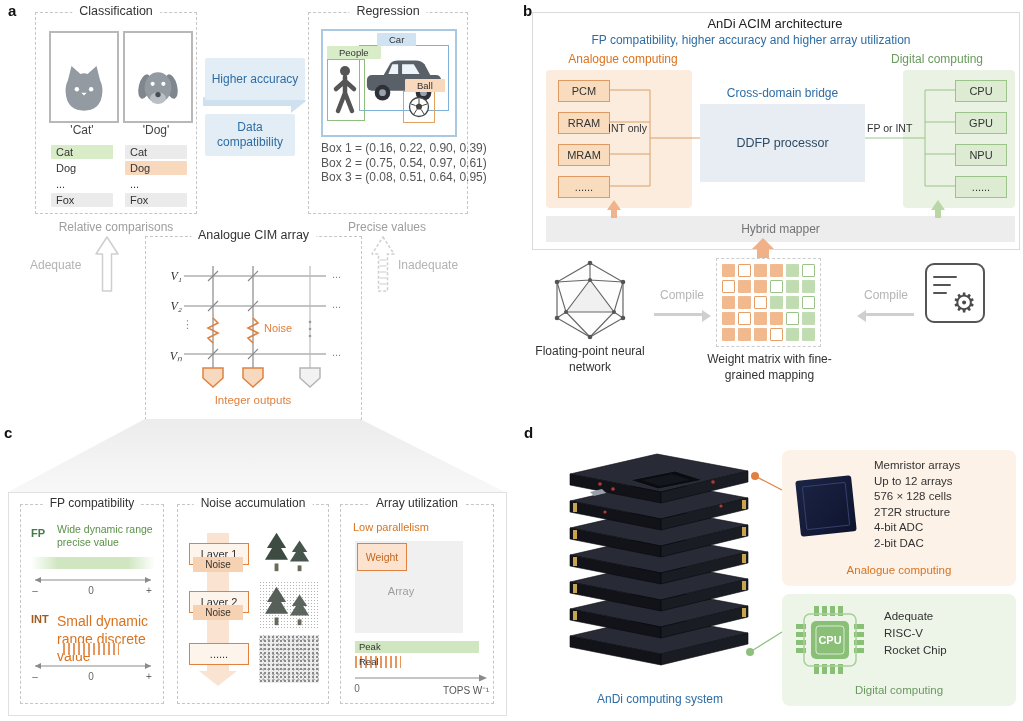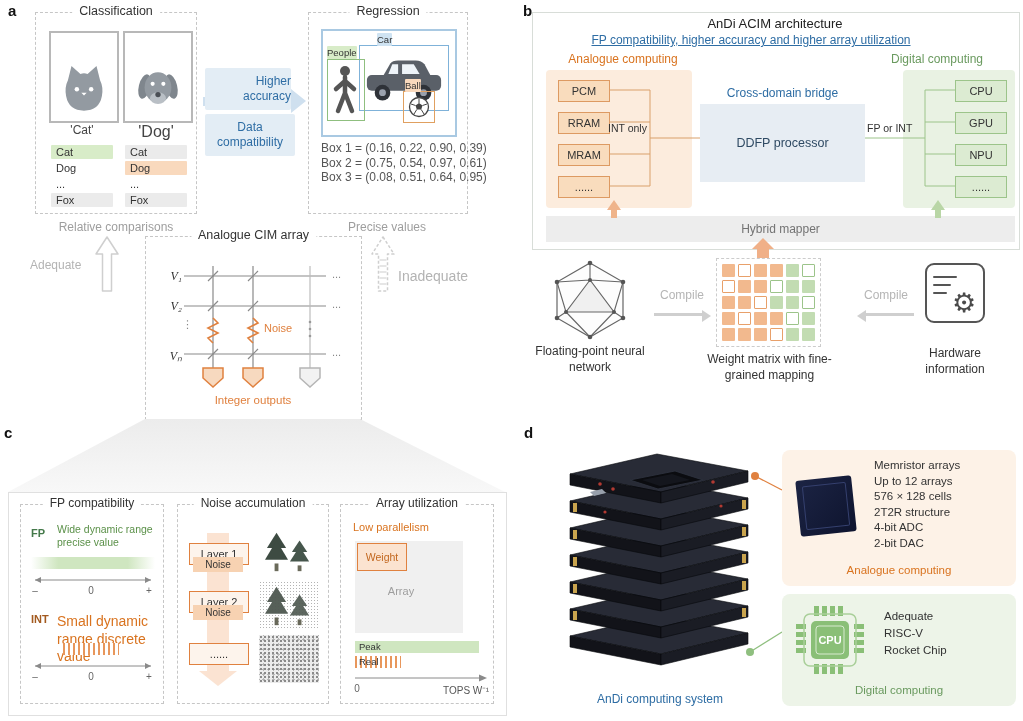--- a/index.html
+++ b/index.html
@@ -10,21 +10,21 @@
   .dashed{border:1px dashed #c6c6c6;background:#fff;}
   .box-title{position:absolute;top:-9px;left:50%;transform:translateX(-50%);
              background:#fff;padding:0 7px;font-size:12.5px;color:#333;white-space:nowrap;}
   .center{text-align:center;}
   .gray-label{color:#9e9e9e;font-size:12px;text-align:center;}
   .pic-frame{border:2px solid #b8b8b8;background:#fff;display:flex;align-items:flex-end;justify-content:center;}
   .wrow{font-size:11px;line-height:14px;padding-left:5px;margin-bottom:2px;border-radius:1px;}
   .bg-green{background:#d8ecc8;} .bg-gray{background:#ebebeb;} .bg-orange{background:#f9d9bd;}
   .blue-chip{background:#e3edf5;color:#2e6da4;font-size:12px;display:flex;align-items:center;
              justify-content:center;text-align:center;line-height:1.25;border-radius:2px;}
-  .tag{font-size:9.5px;padding:0 0;line-height:13px;border-radius:1px;color:#333;display:inline-block;}
+  .tag{font-size:9.5px;padding:0 12px;line-height:13px;border-radius:1px;color:#333;display:inline-block;}
   .tag-blue{background:#cfe3f2;} .tag-green{background:#d8ecc8;} .tag-orange{background:#f9d9bd;}
   .scene{border:2px solid #a9c9e2;background:#fff;}
   .bbox{position:absolute;}
   .coords{font-size:12px;color:#555;line-height:14.5px;white-space:nowrap;}
   .o-item{width:50px;height:20px;background:#f9dcbd;border:1px solid #dd9a62;font-size:11px;
           display:flex;align-items:center;justify-content:center;color:#333;}
   .g-item{width:50px;height:20px;background:#dcebd2;border:1px solid #9cc48a;font-size:11px;
           display:flex;align-items:center;justify-content:center;color:#333;}
   .layer-box{border:1.5px solid #e0813f;background:#fdf4ec;font-size:11px;
              display:flex;align-items:center;justify-content:center;color:#333;margin-top:12px;}
@@ -73,38 +73,38 @@
         <ellipse cx="13" cy="27" rx="6.5" ry="14" fill="#7f868d" transform="rotate(14 13 27)"></ellipse>
         <ellipse cx="43" cy="27" rx="6.5" ry="14" fill="#7f868d" transform="rotate(-14 43 27)"></ellipse>
         <ellipse cx="28" cy="28" rx="15" ry="17" fill="#939aa1"></ellipse>
         <ellipse cx="28" cy="40" rx="9" ry="6.5" fill="#b9bfc5"></ellipse>
         <circle cx="28" cy="36" r="3" fill="#4a4f55"></circle>
         <circle cx="22" cy="24" r="2.3" fill="#fff"></circle>
           <circle cx="34" cy="24" r="2.3" fill="#fff"></circle>
       </svg>
     </div>
     <div class="abs center" style="left:13px;top:110px;width:66px;font-size:12px;color:#444;">'Cat'</div>
-    <div class="abs center" style="left:87px;top:110px;width:66px;font-size:16px;color:#444;">'Dog'</div>
+    <div class="abs center" style="left:87px;top:110px;width:66px;font-size:12px;color:#444;">'Dog'</div>
     <div class="abs" style="left:15px;top:132px;width:62px;">
       <div class="wrow bg-green">Cat</div>
       <div class="wrow">Dog</div>
       <div class="wrow">...</div>
       <div class="wrow bg-gray">Fox</div>
     </div>
     <div class="abs" style="left:89px;top:132px;width:62px;">
       <div class="wrow bg-gray">Cat</div>
       <div class="wrow bg-orange">Dog</div>
       <div class="wrow">...</div>
       <div class="wrow bg-gray">Fox</div>
     </div>
   </div>
 
   <div class="abs" style="left:203px;top:97px;width:88px;height:9px;background:#cfe0ef;"></div>
   <div class="abs" style="left:291px;top:89px;width:0;height:0;border-left:15px solid #cfe0ef;border-top:12px solid transparent;border-bottom:12px solid transparent;"></div>
-  <div class="abs blue-chip" style="left:205px;top:68px;width:86px;height:42px;text-align:right;">Higher accuracy</div>
+  <div class="abs blue-chip" style="left:205px;top:58px;width:100px;height:42px;">Higher accuracy</div>
   <div class="abs blue-chip" style="left:205px;top:114px;width:90px;height:42px;">Data compatibility</div>
 
   <div class="abs dashed" style="left:308px;top:12px;width:158px;height:200px;">
     <span class="box-title">Regression</span>
     <div class="abs scene" style="left:12px;top:16px;width:132px;height:104px;">
       <div class="bbox" style="left:36px;top:14px;width:88px;height:64px;border:1.5px solid #7fb2d9;"></div>
       <span class="tag tag-blue abs" style="left:54px;top:2px;">Car</span>
       <svg class="abs" style="left:40px;top:22px;" width="82" height="52" viewBox="0 0 84 52">
         <path d="M20,24 L28,10 Q30,7 36,7 L54,7 Q60,7 63,11 L70,24 Z" fill="#5a6068"></path>
         <rect x="4" y="22" width="76" height="16" rx="5" fill="#5a6068"></rect>
@@ -136,21 +136,21 @@
     </div>
   </div>
 
   <div class="abs gray-label" style="left:32px;top:220px;width:168px;">Relative comparisons</div>
   <div class="abs gray-label" style="left:312px;top:220px;width:150px;">Precise values</div>
 
   <div class="abs" style="left:30px;top:258px;font-size:12px;color:#b3b3b3;">Adequate</div>
   <svg class="abs" style="left:94px;top:234px;" width="26" height="60" viewBox="0 0 26 60">
     <path d="M13,3 L24,20 L17.5,20 L17.5,57 L8.5,57 L8.5,20 L2,20 Z" fill="#ffffff" stroke="#cfcfcf" stroke-width="1.5" stroke-linejoin="round"></path>
   </svg>
-  <div class="abs" style="left:398px;top:268px;font-size:14px;color:#b3b3b3;">Inadequate</div>
+  <div class="abs" style="left:398px;top:258px;font-size:12px;color:#b3b3b3;">Inadequate</div>
   <svg class="abs" style="left:370px;top:234px;" width="26" height="60" viewBox="0 0 26 60">
     <path d="M13,3 L24,20 L17.5,20 L17.5,57 L8.5,57 L8.5,20 L2,20 Z" fill="none" stroke="#cfcfcf" stroke-width="1.5" stroke-dasharray="3,2" stroke-linejoin="round"></path>
     <path d="M9.5,26 H16.5 M9.5,32 H16.5 M9.5,38 H16.5 M9.5,44 H16.5 M9.5,50 H16.5" stroke="#dedede" stroke-width="1.5"></path>
   </svg>
 
   <div class="abs dashed" style="left:145px;top:236px;width:215px;height:182px;">
     <span class="box-title">Analogue CIM array</span>
   </div>
   <svg class="abs" style="left:158px;top:260px;" width="190" height="134" viewBox="0 0 190 134">
     <path d="M26,16 H168 M26,46 H168 M26,94 H168" stroke="#8a8a8a" stroke-width="1.2" fill="none"></path>
@@ -173,21 +173,21 @@
   <span class="abs" style="left:332px;top:298px;font-size:11px;color:#888;">...</span>
   <span class="abs" style="left:332px;top:346px;font-size:11px;color:#888;">...</span>
   <span class="abs" style="left:182px;top:318px;font-size:11px;color:#888;">⋮</span>
   <span class="abs" style="left:264px;top:322px;font-size:11px;color:#e0813f;">Noise</span>
   <div class="abs center" style="left:158px;top:394px;width:190px;font-size:11.5px;color:#e0813f;">Integer outputs</div>
 
   <div class="abs panel-label" style="left:523px;top:2px;">b</div>
 
   <div class="abs" style="left:532px;top:12px;width:486px;height:236px;border:1px solid #d8ddd8;"></div>
   <div class="abs center" style="left:532px;top:16px;width:486px;font-size:13px;color:#222;">AnDi ACIM architecture</div>
-  <div class="abs center" style="left:532px;top:33px;width:438px;font-size:12px;color:#2e6da4;text-decoration:underline;">FP compatibility, higher accuracy and higher array utilization</div>
+  <div class="abs center" style="left:532px;top:33px;width:438px;font-size:12px;color:#2e6da4;">FP compatibility, higher accuracy and higher array utilization</div>
 
   <div class="abs center" style="left:548px;top:52px;width:150px;font-size:12px;color:#d9731f;">Analogue computing</div>
   <div class="abs" style="left:546px;top:70px;width:146px;height:138px;background:#fcecdd;border-radius:4px;"></div>
   <div class="abs center" style="left:858px;top:52px;width:158px;font-size:12px;color:#6a9a5f;">Digital computing</div>
   <div class="abs" style="left:903px;top:70px;width:112px;height:138px;background:#e9f2e3;border-radius:4px;"></div>
 
   <svg class="abs" style="left:532px;top:12px;" width="486" height="236" viewBox="0 0 486 236">
     <path d="M76,78 H118 M76,110 H118 M76,142 H118 M76,174 H118 M118,78 V174 M118,126 H168" stroke="#d9a06b" stroke-width="1" fill="none"></path>
     <path d="M423,78 H393 M423,110 H393 M423,142 H393 M423,174 H393 M393,78 V174 M393,126 H333" stroke="#9cc48a" stroke-width="1" fill="none"></path>
   </svg>
@@ -277,21 +277,20 @@
   <div class="abs" style="left:858px;top:308px;width:56px;height:13px;">
     <span class="arr-line" style="width:48px;margin-left:8px;"></span>
       <span class="head-l" style="top:1.5px;"></span>
   </div>
 
   <svg class="abs" style="left:922px;top:258px;" width="66" height="70" viewBox="0 0 66 70">
     <rect x="4" y="6" width="58" height="58" rx="8" fill="#fff" stroke="#555" stroke-width="2"></rect>
     <path d="M12,19 H34 M12,27 H28 M12,35 H24" stroke="#555" stroke-width="2" stroke-linecap="round"></path>
     <text x="42" y="54" font-size="27" text-anchor="middle" fill="#4a4a4a">⚙</text>
   </svg>
-  <div class="abs center" style="left:902px;top:346px;width:106px;font-size:12px;color:#333;line-height:1.3;">Hardware information</div>
 
   <div class="abs panel-label" style="left:4px;top:424px;">c</div>
 
   <svg class="abs" style="left:5px;top:418px;" width="505" height="75" viewBox="0 0 505 75">
     <defs>
         <linearGradient id="fgrad" x1="0" y1="0" x2="0" y2="1">
       <stop offset="0" stop-color="#ececec"></stop>
           <stop offset="1" stop-color="#f8f8f8"></stop>
     </linearGradient>
       </defs>

